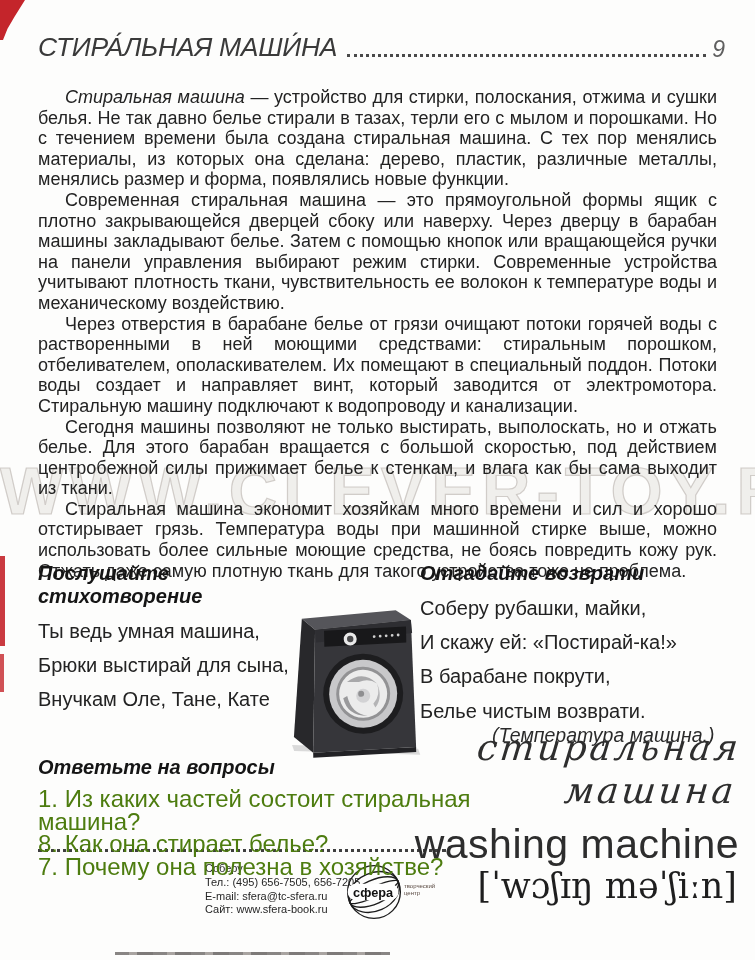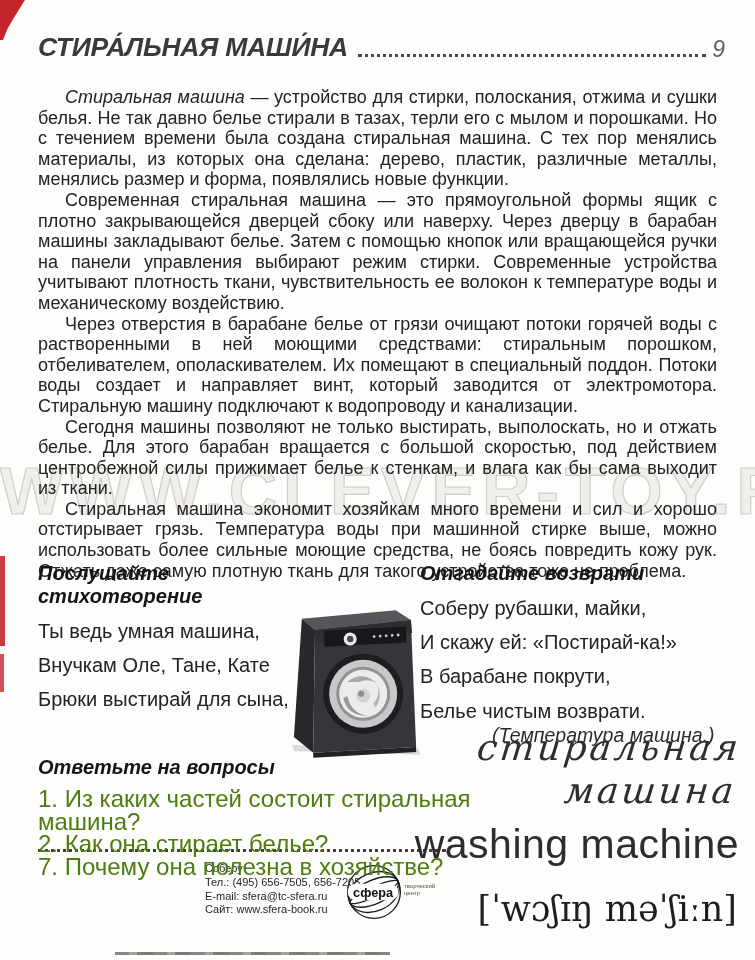--- a/index.html
+++ b/index.html
@@ -29,21 +29,21 @@
     color:rgba(216,211,205,0.35);
     -webkit-text-stroke:1.2px rgba(178,172,166,0.55);
     z-index:0;white-space:nowrap;
   }
 
   .header{
     position:absolute;left:38px;right:30px;top:32px;
     display:flex;align-items:flex-end;z-index:2;
   }
   .title{
-    font-size:26.5px;font-weight:bold;font-style:italic;
+    font-size:26.5px;font-weight:normal;font-style:italic;
     color:#3a3a3a;letter-spacing:-0.3px;white-space:nowrap;
   }
   .dots-leader{
     flex:1;height:0;border-bottom:3.5px dotted #4a4a4a;
     margin:0 6px 6px 10px;
   }
   .page-number{font-size:23px;font-style:italic;color:#5f5f5f;padding-bottom:0px;}
 
   .article{
     position:absolute;left:38px;top:87px;width:679px;z-index:1;
@@ -74,21 +74,21 @@
     font-family:"DejaVu Serif",serif;font-style:italic;
     font-size:36px;line-height:43px;color:#2e2e2e;letter-spacing:3px;
     transform:skewX(-6deg);
   }
   .english{
     position:absolute;right:16px;top:801px;z-index:2;
     font-size:41px;color:#2d2d2d;letter-spacing:0.5px;white-space:nowrap;margin-top:20px;
   }
   .transcription{
     position:absolute;right:18px;top:866px;z-index:2;
-    font-family:"DejaVu Serif",serif;font-size:35px;color:#1e1e1e;white-space:nowrap;margin-top:23px;
+    font-family:"DejaVu Serif",serif;font-size:35px;color:#1e1e1e;white-space:nowrap;
   }
 
   .dot-separator{
     position:absolute;left:38px;top:849px;width:408px;height:0;
     border-bottom:3.5px dotted #3f3f3f;z-index:1;
   }
 
   .footer-col1{position:absolute;left:38px;top:862px;z-index:1;font-size:11px;line-height:13.8px;color:#262626;}
   .footer-col2{position:absolute;left:205px;top:862px;z-index:1;font-size:11px;line-height:13.8px;color:#262626;}
   .footer-brand{font-weight:bold;}
@@ -122,22 +122,22 @@
     <p><span class="lead-italic">Стиральная машина</span><span> — устройство для стирки, полоскания, отжима и сушки белья. Не так давно белье стирали в тазах, терли его с мылом и порошками. Но с течением времени была создана стиральная машина. С тех пор менялись материалы, из которых она сделана: дерево, пластик, различные металлы, менялись размер и форма, появлялись новые функции.</span></p>
     <p>Современная стиральная машина — это прямоугольной формы ящик с плотно закрывающейся дверцей сбоку или наверху. Через дверцу в барабан машины закладывают белье. Затем с помощью кнопок или вращающейся ручки на панели управления выбирают режим стирки. Современные устройства учитывают плотность ткани, чувствительность ее волокон к температуре воды и механическому воздействию.</p>
     <p>Через отверстия в барабане белье от грязи очищают потоки горячей воды с растворенными в ней моющими средствами: стиральным порошком, отбеливателем, ополаскивателем. Их помещают в специальный поддон. Потоки воды создает и направляет винт, который заводится от электромотора. Стиральную машину подключают к водопроводу и канализации.</p>
     <p>Сегодня машины позволяют не только выстирать, выполоскать, но и отжать белье. Для этого барабан вращается с большой скоростью, под действием центробежной силы прижимает белье к стенкам, и влага как бы сама выходит из ткани.</p>
     <p>Стиральная машина экономит хозяйкам много времени и сил и хорошо отстирывает грязь. Температура воды при машинной стирке выше, можно использовать более сильные моющие средства, не боясь повредить кожу рук. Отжать даже самую плотную ткань для такого устройства тоже не проблема.</p>
   </div>
 
   <div class="poem">
     <div class="section-heading">Послушайте стихотворение</div>
     <div class="line">Ты ведь умная машина,</div>
+    <div class="line">Брюки выстирай для сына,</div>
     <div class="line">Внучкам Оле, Тане, Кате</div>
-    <div class="line">Брюки выстирай для сына,</div>
   </div>
 
   <div class="machine-wrap">
     <svg width="150" height="162" viewBox="0 0 150 162" xmlns="http://www.w3.org/2000/svg">
       <g transform="rotate(-1 75 80)">
         <polygon points="14,140 140,146 142,152 16,146" fill="#dadada"></polygon>
         <polygon points="26,14 120,7 135,17 39,25" fill="#55555a"></polygon>
         <polygon points="26,14 39,25 35,148 16,132" fill="#28282b"></polygon>
         <polygon points="39,25 135,17 138,144 35,148" fill="#36363a"></polygon>
         <polygon points="39,25 135,17 136,30 40,38" fill="#2e2e32"></polygon>
@@ -168,21 +168,21 @@
     <div class="line">Соберу рубашки, майки,</div>
     <div class="line">И скажу ей: «Постирай-ка!»</div>
     <div class="line">В барабане покрути,</div>
     <div class="line">Белье чистым возврати.</div>
     <div class="riddle-answer">(Температура машина.)</div>
   </div>
 
   <div class="questions">
     <div class="section-heading">Ответьте на вопросы</div>
     <div class="item">1. Из каких частей состоит стиральная машина?</div>
-    <div class="item">2. Как она стирает белье?</div>
+    <div class="item">8. Как она стирает белье?</div>
     <div class="item">7. Почему она полезна в хозяйстве?</div>
   </div>
 
   <div class="script-ru">
     <div>стиральная</div>
     <div>машина</div>
   </div>
   <div class="english">washing machine</div>
   <div class="transcription">[ˈwɔʃɪŋ məˈʃiːn]</div>
 

